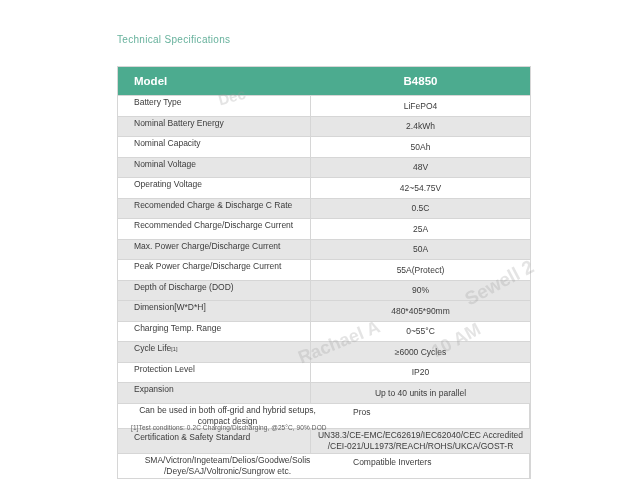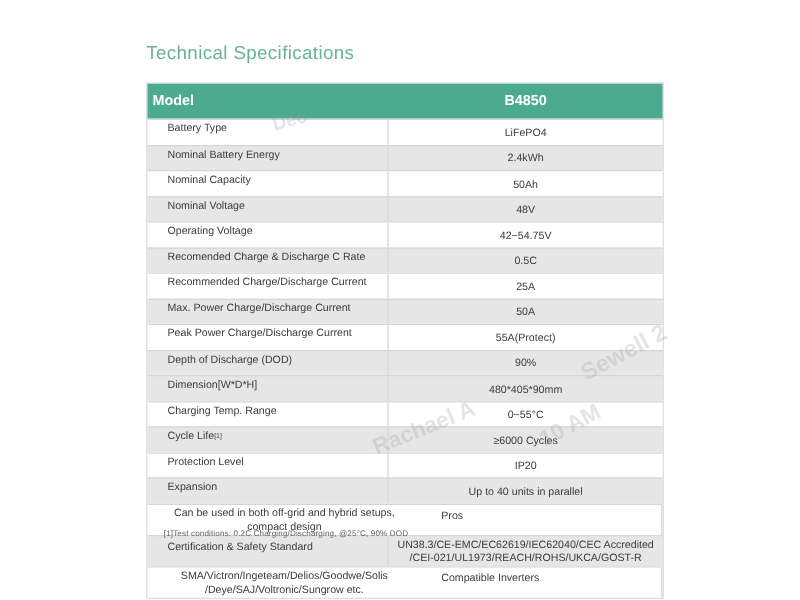--- a/index.html
+++ b/index.html
@@ -6,27 +6,27 @@
     --accent-teal:#4cab8f;
     --title-teal:#68b29d;
     --row-shade:#e6e6e6;
     --border:#d6d6d6;
     --text:#3b3b3b;
   }
   *{margin:0;padding:0;box-sizing:border-box;}
   html,body{width:640px;height:480px;background:#ffffff;
     font-family:"Liberation Sans", sans-serif;}
   .page{position:relative;width:640px;height:480px;overflow:hidden;background:#fff;}
-  .title{position:absolute;left:117px;top:34px;font-size:15px;font-weight:400;
+  .title{position:absolute;left:117px;top:34px;font-size:10px;font-weight:400;
     color:var(--title-teal);letter-spacing:.3px;}
   .spec-table{position:absolute;left:117px;top:66px;width:414px;
     border:1px solid var(--border);}
   .thead{display:flex;height:28px;background:var(--accent-teal);color:#fff;
     font-weight:bold;font-size:11.5px;align-items:center;}
-  .th-label{width:193px;padding-left:4px;}
+  .th-label{width:193px;padding-left:16px;}
   .th-value{flex:1;text-align:center;}
   .row{display:flex;min-height:13.7px;border-top:1px solid var(--border);
     background:#fff;font-size:8.5px;color:var(--text);}
   .row.shaded{background:var(--row-shade);}
   .cell{display:flex;}
   .cell.label{width:193px;padding:2px 4px 8px 16px;border-right:1px solid var(--border);
     align-items:center;line-height:9.5px;}
   .cell.label sup{font-size:5.5px;line-height:0;vertical-align:super;}
   .cell.value{flex:1;flex-direction:column;justify-content:center;align-items:center;
     text-align:center;padding:1.5px 6px;line-height:10.5px;}

